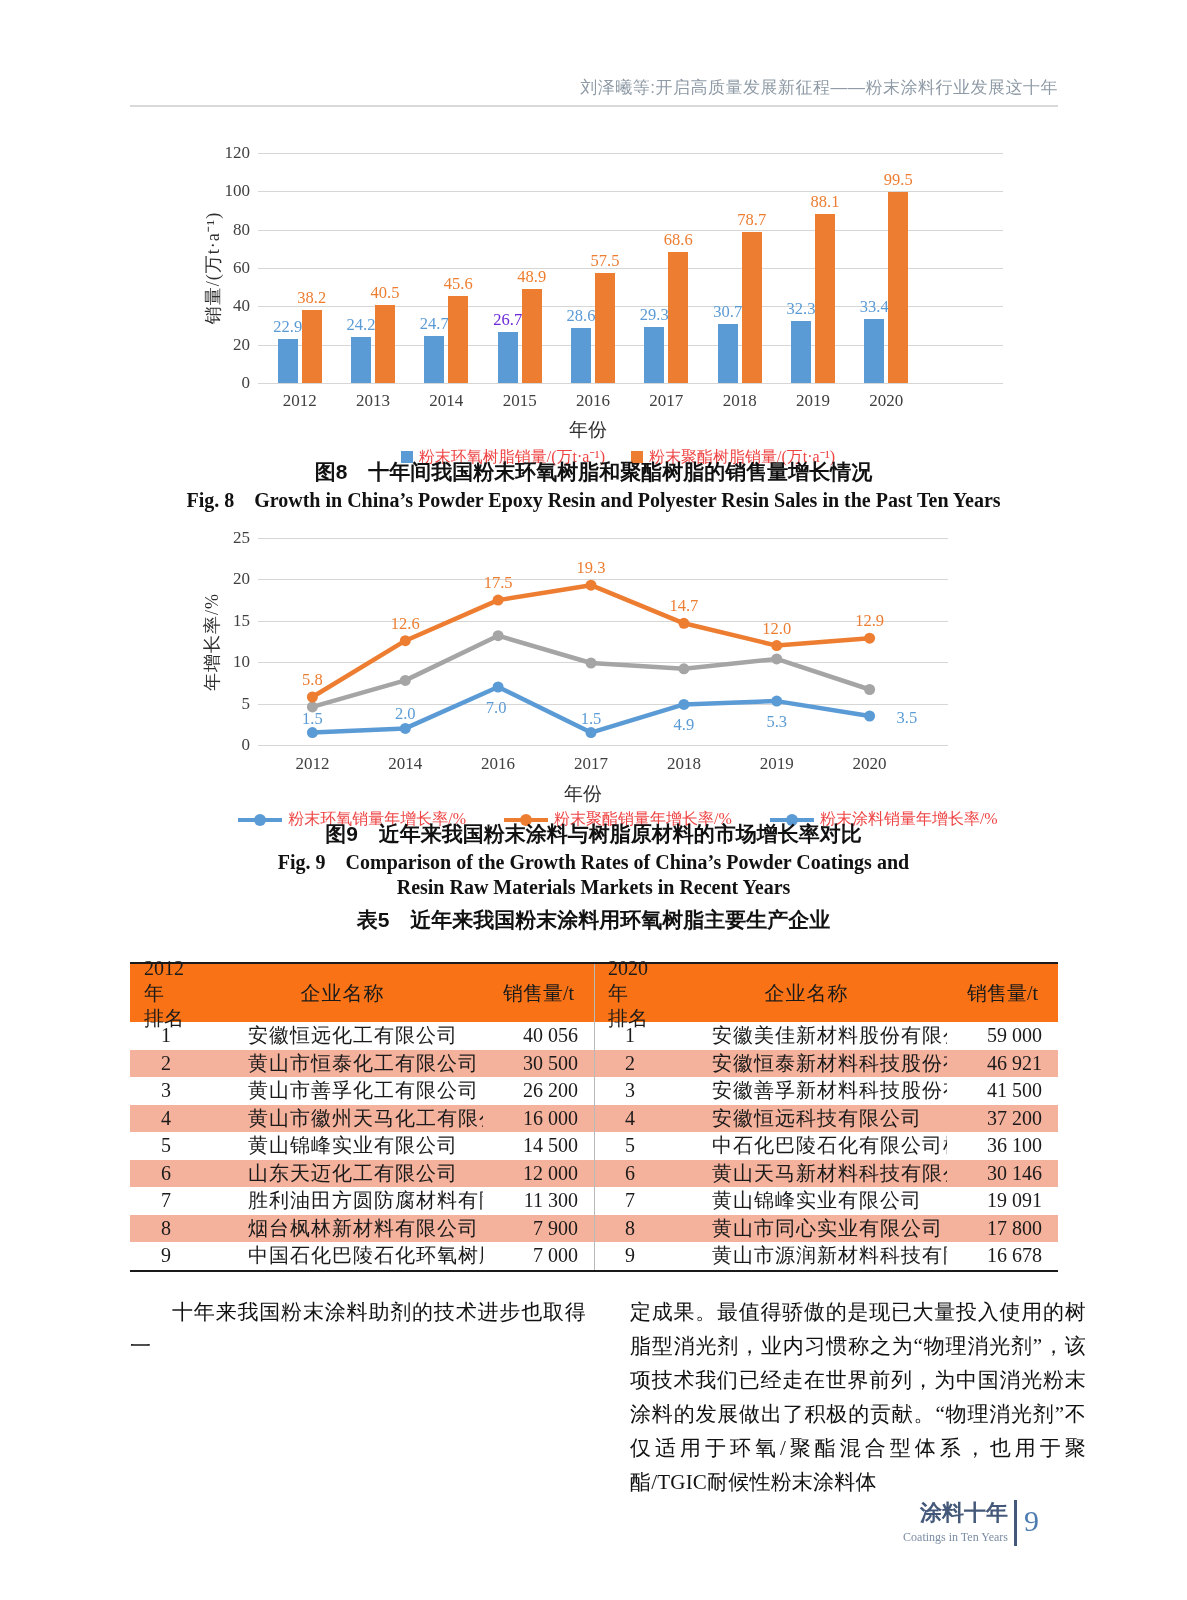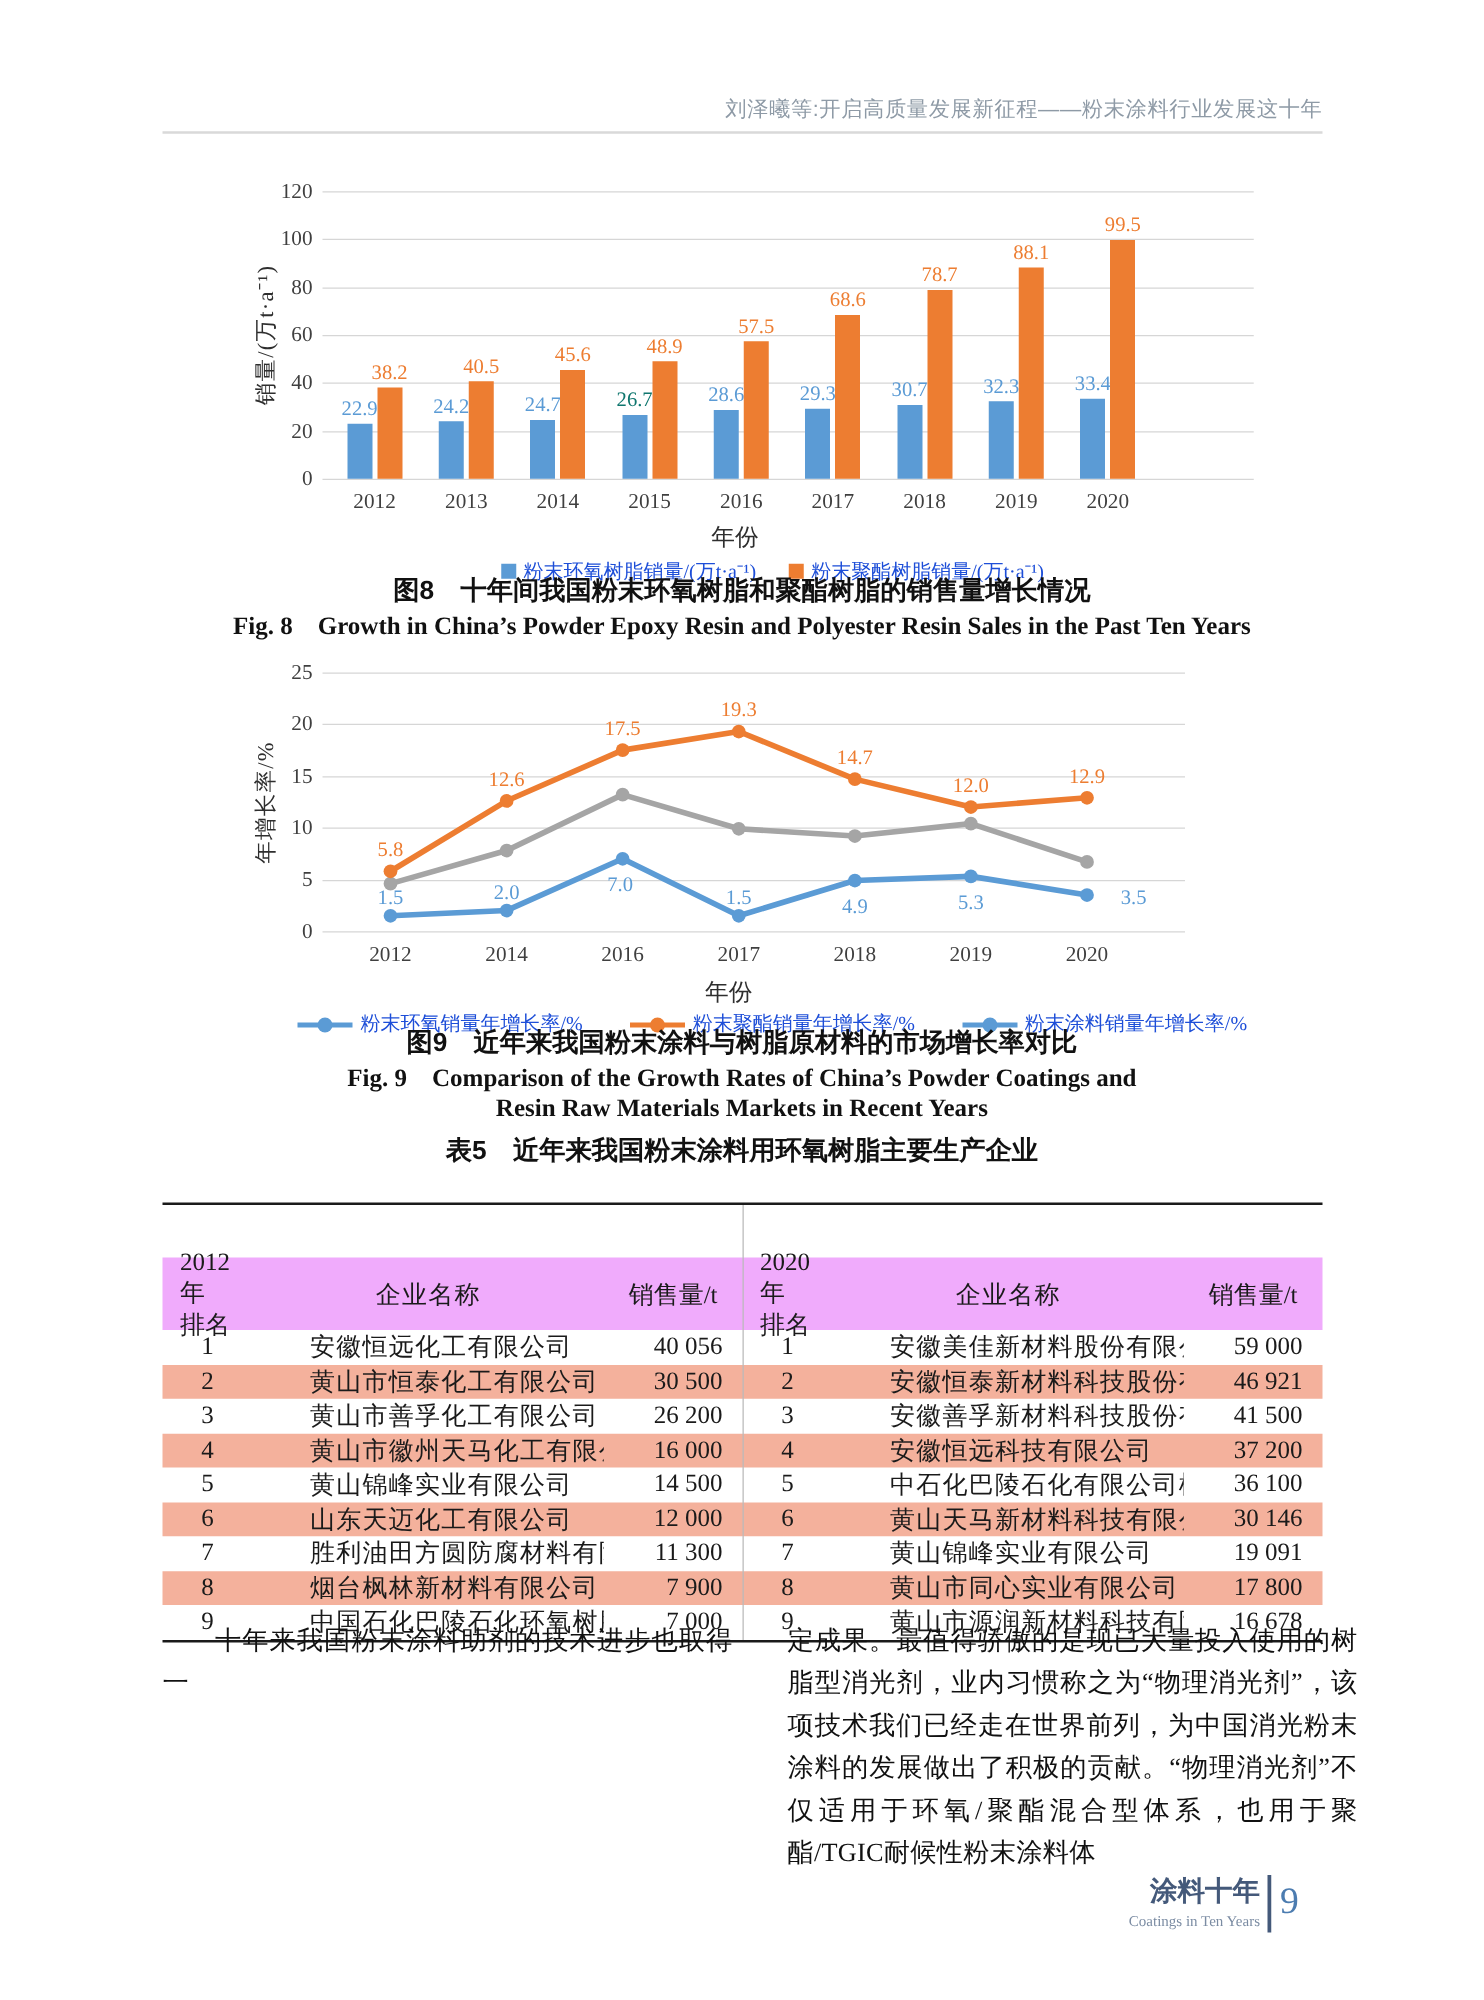--- a/index.html
+++ b/index.html
@@ -16,21 +16,21 @@
   .gridline{position:absolute;height:1px;background:#D6D6D6;}
   .ytick{position:absolute;text-align:right;font-size:17px;color:#3f3f3f;}
   .xtick{position:absolute;text-align:center;font-size:17px;color:#3f3f3f;}
   .bar{position:absolute;}
   .dlabel{position:absolute;text-align:center;font-size:16.5px;}
   .axis-title-y{position:absolute;transform:translate(-50%,-50%) rotate(-90deg);font-size:18px;
         color:#2e2e2e;white-space:nowrap;letter-spacing:1px;}
   .axis-title-x{position:absolute;text-align:center;font-size:19px;color:#2e2e2e;}
   .legend-row{position:absolute;left:0;width:800px;display:flex;justify-content:center;
         align-items:center;gap:26px;}
-  .legend-item{display:flex;align-items:center;gap:6px;font-size:16px;color:#1d4ed8;white-space:nowrap;}
+  .legend-item{display:flex;align-items:center;gap:6px;font-size:16px;color:#ef4444;white-space:nowrap;}
   .legend-swatch{width:12px;height:12px;display:inline-block;}
   .legend-linemark{position:relative;width:44px;height:12px;display:inline-block;}
   .legend-linemark .ln{position:absolute;left:0;top:4px;width:44px;height:4px;}
   .legend-linemark .dt{position:absolute;left:16px;top:0;width:12px;height:12px;border-radius:50%;}
   
   .caption-cn{position:absolute;left:0;width:1187px;text-align:center;
         font-family:"Liberation Sans",sans-serif;font-weight:bold;font-size:21px;color:#111;}
   .caption-en{position:absolute;left:0;width:1187px;text-align:center;
         font-family:"Liberation Serif",serif;font-weight:bold;font-size:20px;color:#111;}
   
@@ -92,21 +92,21 @@
       <div class="dlabel" style="left: 117px; top: 176.6px; width: 52px; color: rgb(91, 155, 213);">24.2</div>
       <div class="bar" style="left: 157px; top: 167.4px; width: 20px; height: 77.6px; background: rgb(237, 125, 49);"></div>
       <div class="dlabel" style="left: 141px; top: 145.4px; width: 52px; color: rgb(237, 125, 49);">40.5</div>
       <div class="xtick" style="left: 125px; top: 253px; width: 60px;">2013</div>
       <div class="bar" style="left: 206.3px; top: 197.7px; width: 20px; height: 47.3px; background: rgb(91, 155, 213);"></div>
       <div class="dlabel" style="left: 190.3px; top: 175.7px; width: 52px; color: rgb(91, 155, 213);">24.7</div>
       <div class="bar" style="left: 230.3px; top: 157.6px; width: 20px; height: 87.4px; background: rgb(237, 125, 49);"></div>
       <div class="dlabel" style="left: 214.3px; top: 135.6px; width: 52px; color: rgb(237, 125, 49);">45.6</div>
       <div class="xtick" style="left: 198.3px; top: 253px; width: 60px;">2014</div>
       <div class="bar" style="left: 279.7px; top: 193.8px; width: 20px; height: 51.2px; background: rgb(91, 155, 213);"></div>
-      <div class="dlabel" style="left: 263.7px; top: 171.8px; width: 52px; color: #0f766e;">26.7</div>
+      <div class="dlabel" style="left: 263.7px; top: 171.8px; width: 52px; color: #6d28d9;">26.7</div>
       <div class="bar" style="left: 303.7px; top: 151.3px; width: 20px; height: 93.7px; background: rgb(237, 125, 49);"></div>
       <div class="dlabel" style="left: 287.7px; top: 129.3px; width: 52px; color: rgb(237, 125, 49);">48.9</div>
       <div class="xtick" style="left: 271.7px; top: 253px; width: 60px;">2015</div>
       <div class="bar" style="left: 353px; top: 190.2px; width: 20px; height: 54.8px; background: rgb(91, 155, 213);"></div>
       <div class="dlabel" style="left: 337px; top: 168.2px; width: 52px; color: rgb(91, 155, 213);">28.6</div>
       <div class="bar" style="left: 377px; top: 134.8px; width: 20px; height: 110.2px; background: rgb(237, 125, 49);"></div>
       <div class="dlabel" style="left: 361px; top: 112.8px; width: 52px; color: rgb(237, 125, 49);">57.5</div>
       <div class="xtick" style="left: 345px; top: 253px; width: 60px;">2016</div>
       <div class="bar" style="left: 426.3px; top: 188.8px; width: 20px; height: 56.2px; background: rgb(91, 155, 213);"></div>
       <div class="dlabel" style="left: 410.3px; top: 166.8px; width: 52px; color: rgb(91, 155, 213);">29.3</div>
@@ -230,21 +230,21 @@
         </div>
       </div>
     </div>
   <div class="caption-cn" style="top:820px">图9　近年来我国粉末涂料与树脂原材料的市场增长率对比</div>
   <div class="caption-en" style="top:849px">Fig. 9　Comparison of the Growth Rates of China’s Powder Coatings and</div>
   <div class="caption-en" style="top:876px">Resin Raw Materials Markets in Recent Years</div>
 
   <div class="caption-cn" style="top:906px">表5　近年来我国粉末涂料用环氧树脂主要生产企业</div>
 
   <div class="tbl" id="table5">
-      <div class="tbl-row head" style="background: #f0abfc; margin-top: 42px;">
+      <div class="tbl-row head" style="background: #f97316;">
         <div class="c-rank">
           <div>2012年</div>
           <div>排名</div>
         </div>
         <div class="c-name">企业名称</div>
         <div class="c-sales">销售量/t</div>
         <div class="c-rank">
           <div>2020年</div>
           <div>排名</div>
         </div>

